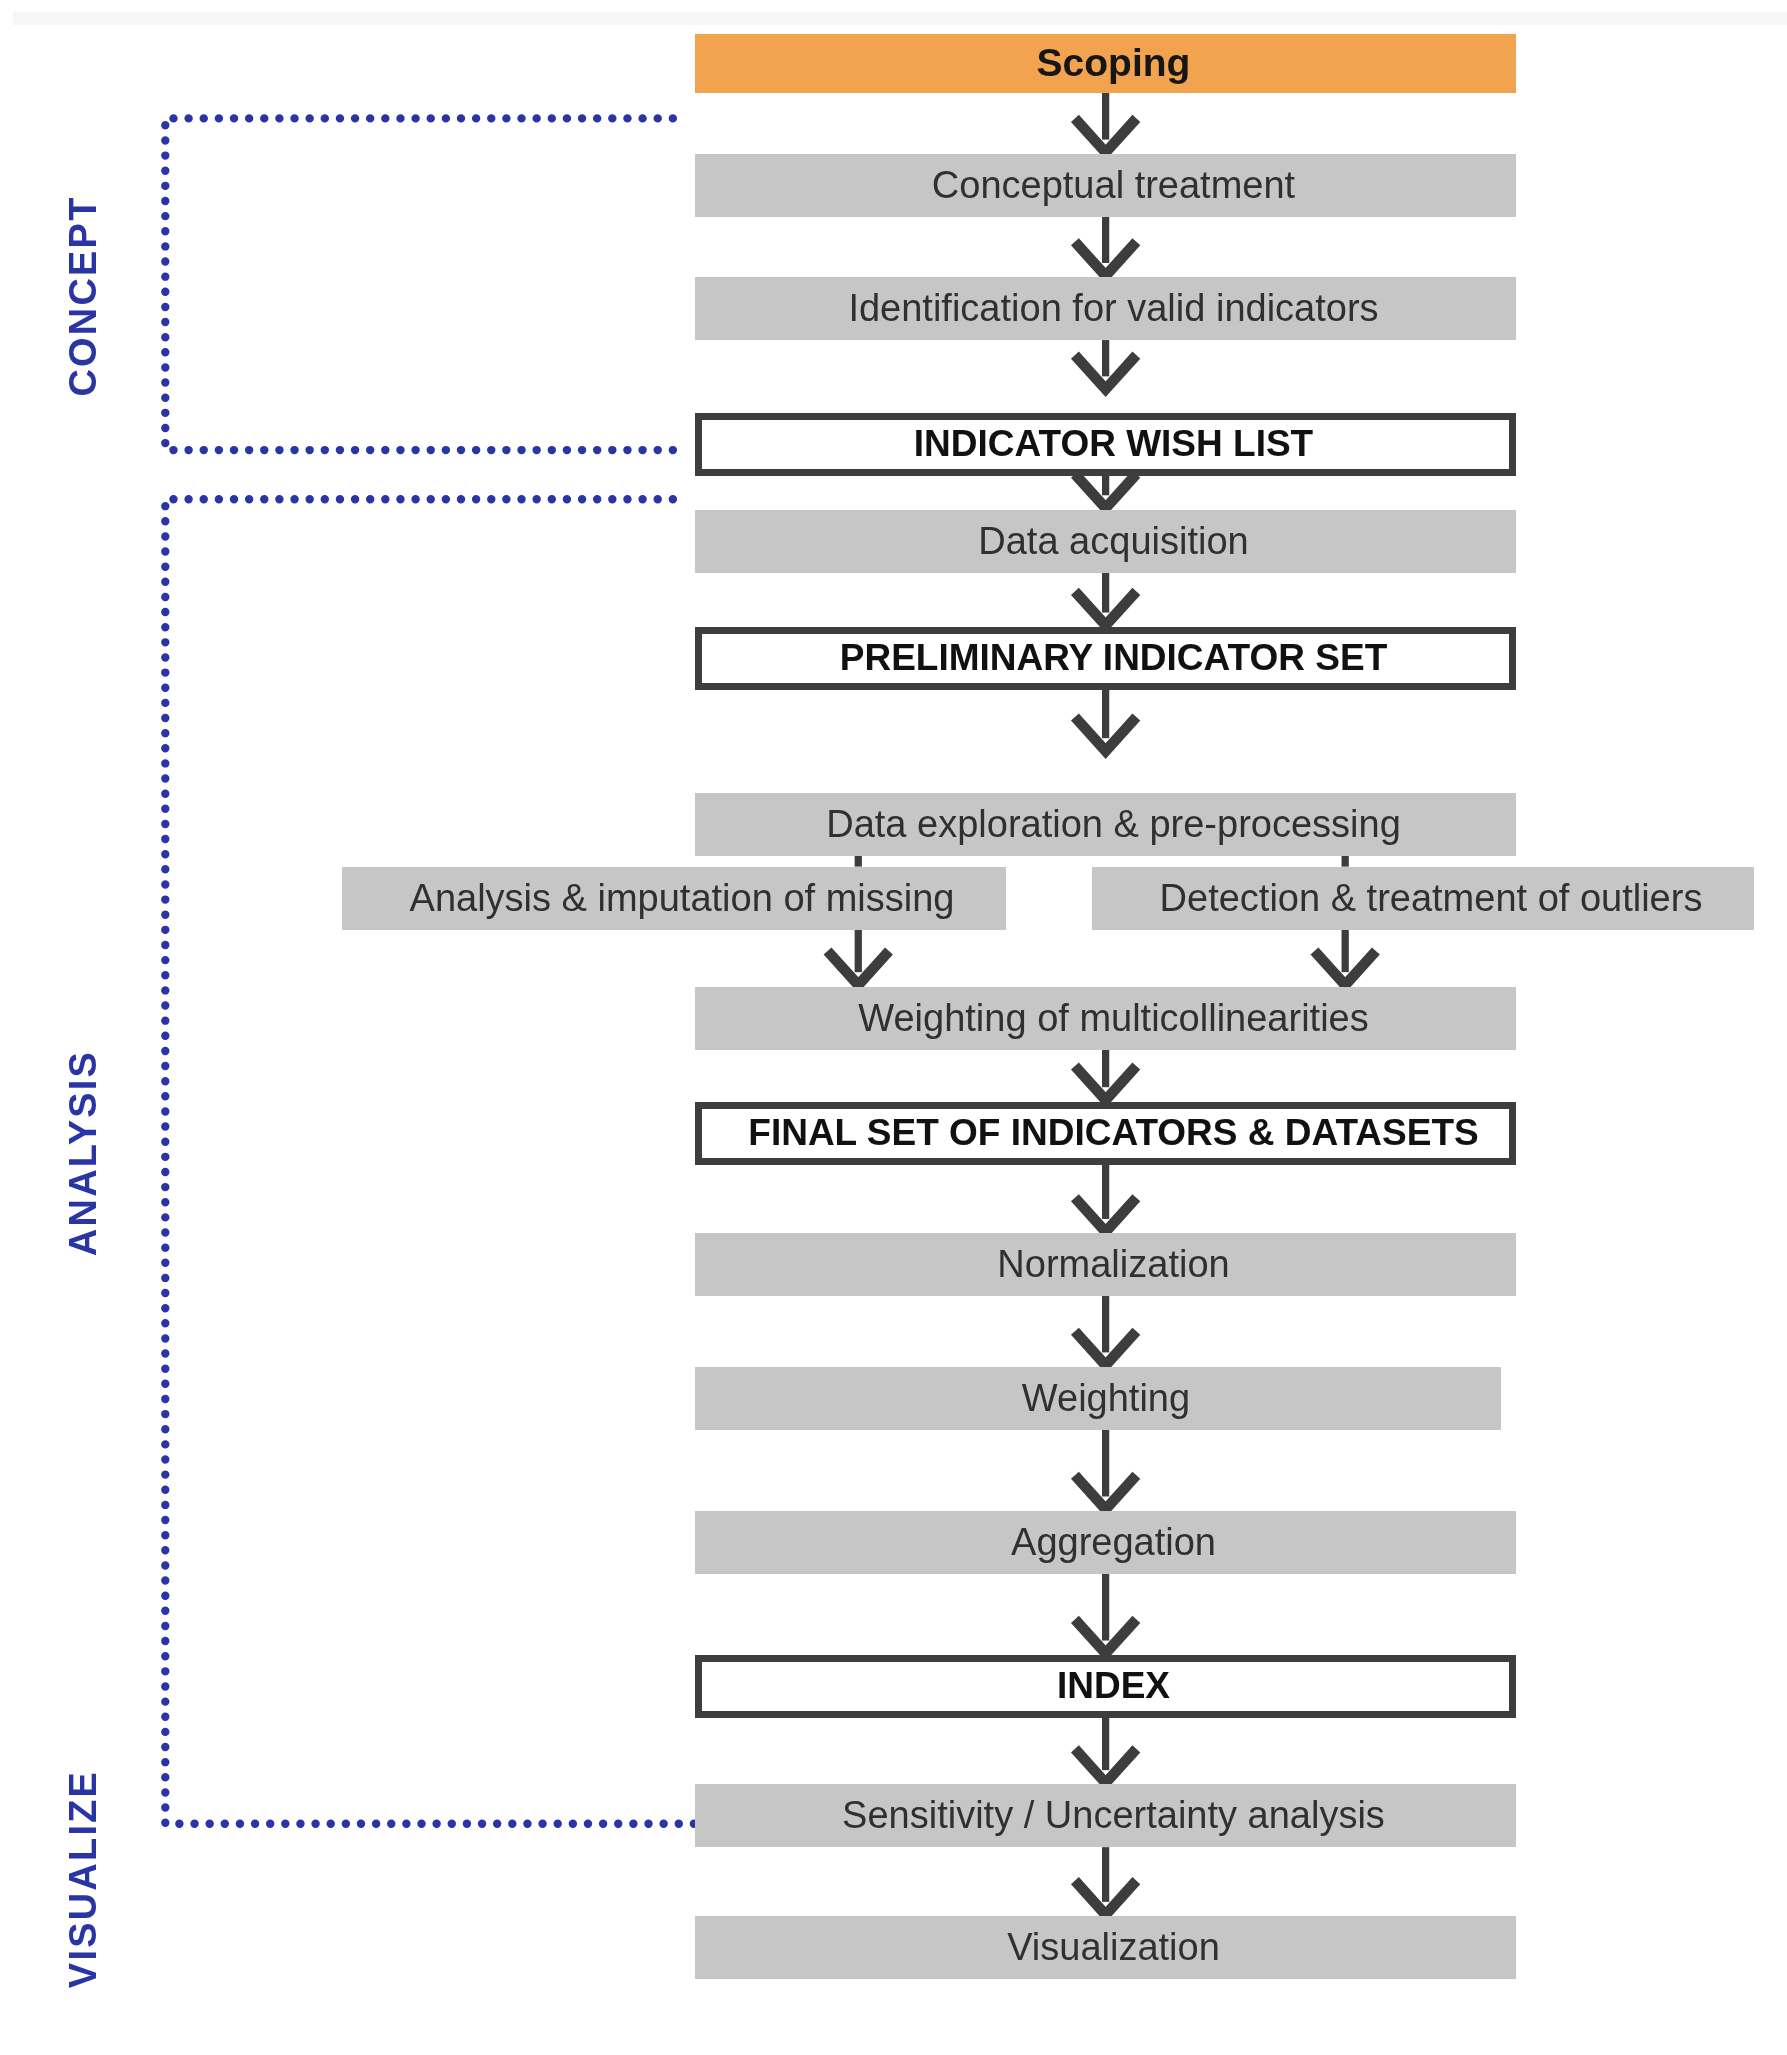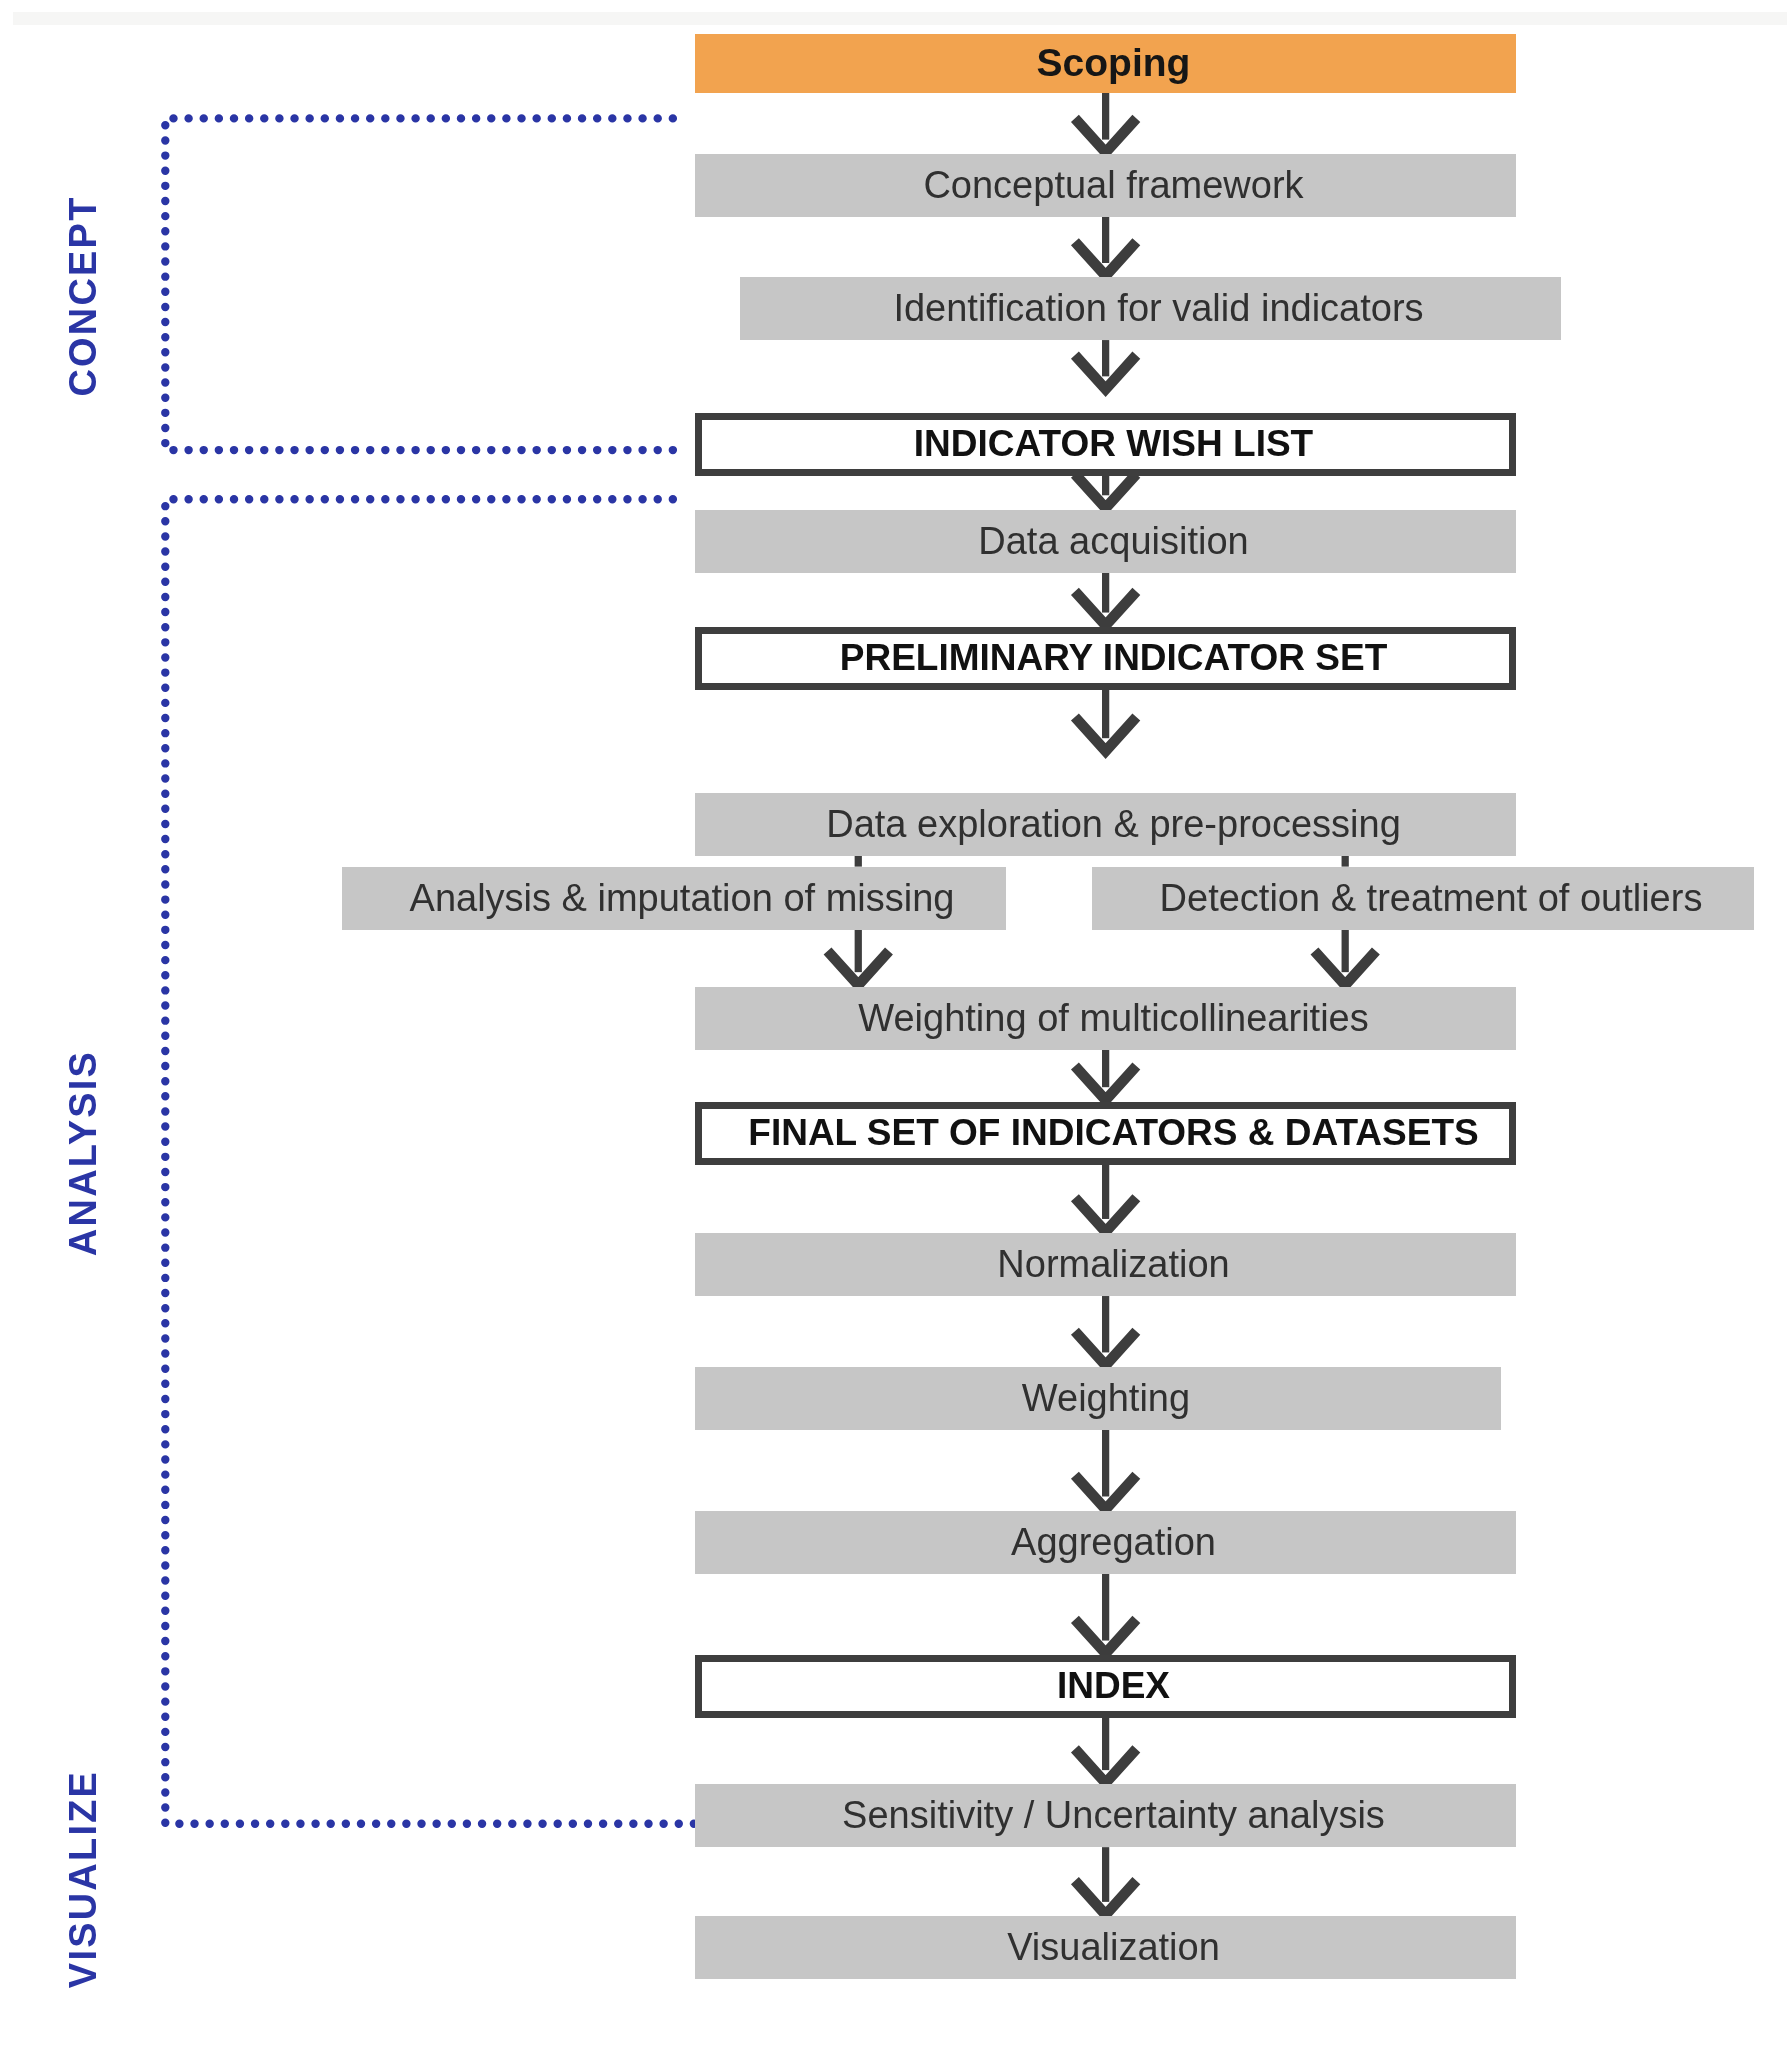--- a/index.html
+++ b/index.html
@@ -132,23 +132,23 @@
         <polyline points="1925,3368 1980,3429 2035,3368" fill="none" stroke="#3D3D3D" stroke-width="19"></polyline>
       </g>
     </svg>
 
   <div class="stage-label" style="left:-141px;top:268px;">CONCEPT</div>
   <div class="stage-label" style="left:-141px;top:1125px;">ANALYSIS</div>
   <div class="stage-label" style="left:-141px;top:1851px;">VISUALIZE</div>
 
   <div class="box start" style="left:695px;top:34px;width:821px;height:59px;">Scoping</div>
 
-  <div class="box" style="left:695px;top:154px;width:821px;height:63px;">Conceptual framework</div>
+  <div class="box" style="left:695px;top:154px;width:821px;height:63px;">Conceptual treatment</div>
 
-  <div class="box" style="left:695px;top:277px;width:821px;height:63px;margin-left:45px;">Identification for valid indicators</div>
+  <div class="box" style="left:695px;top:277px;width:821px;height:63px;">Identification for valid indicators</div>
 
   <div class="box milestone" style="left:695px;top:413px;width:821px;height:63px;">INDICATOR WISH LIST</div>
 
   <div class="box milestone" style="left:695px;top:627px;width:821px;height:63px;">PRELIMINARY INDICATOR SET</div>
 
   <div class="box" style="left:695px;top:510px;width:821px;height:63px;">Data acquisition</div>
 
   <div class="box" style="left:695px;top:753px;width:821px;height:63px;margin-top:40px;">Data exploration &amp; pre-processing</div>
 
   <div class="box" style="left:342px;top:867px;width:664px;height:63px;">Analysis &amp; imputation of missing</div>

